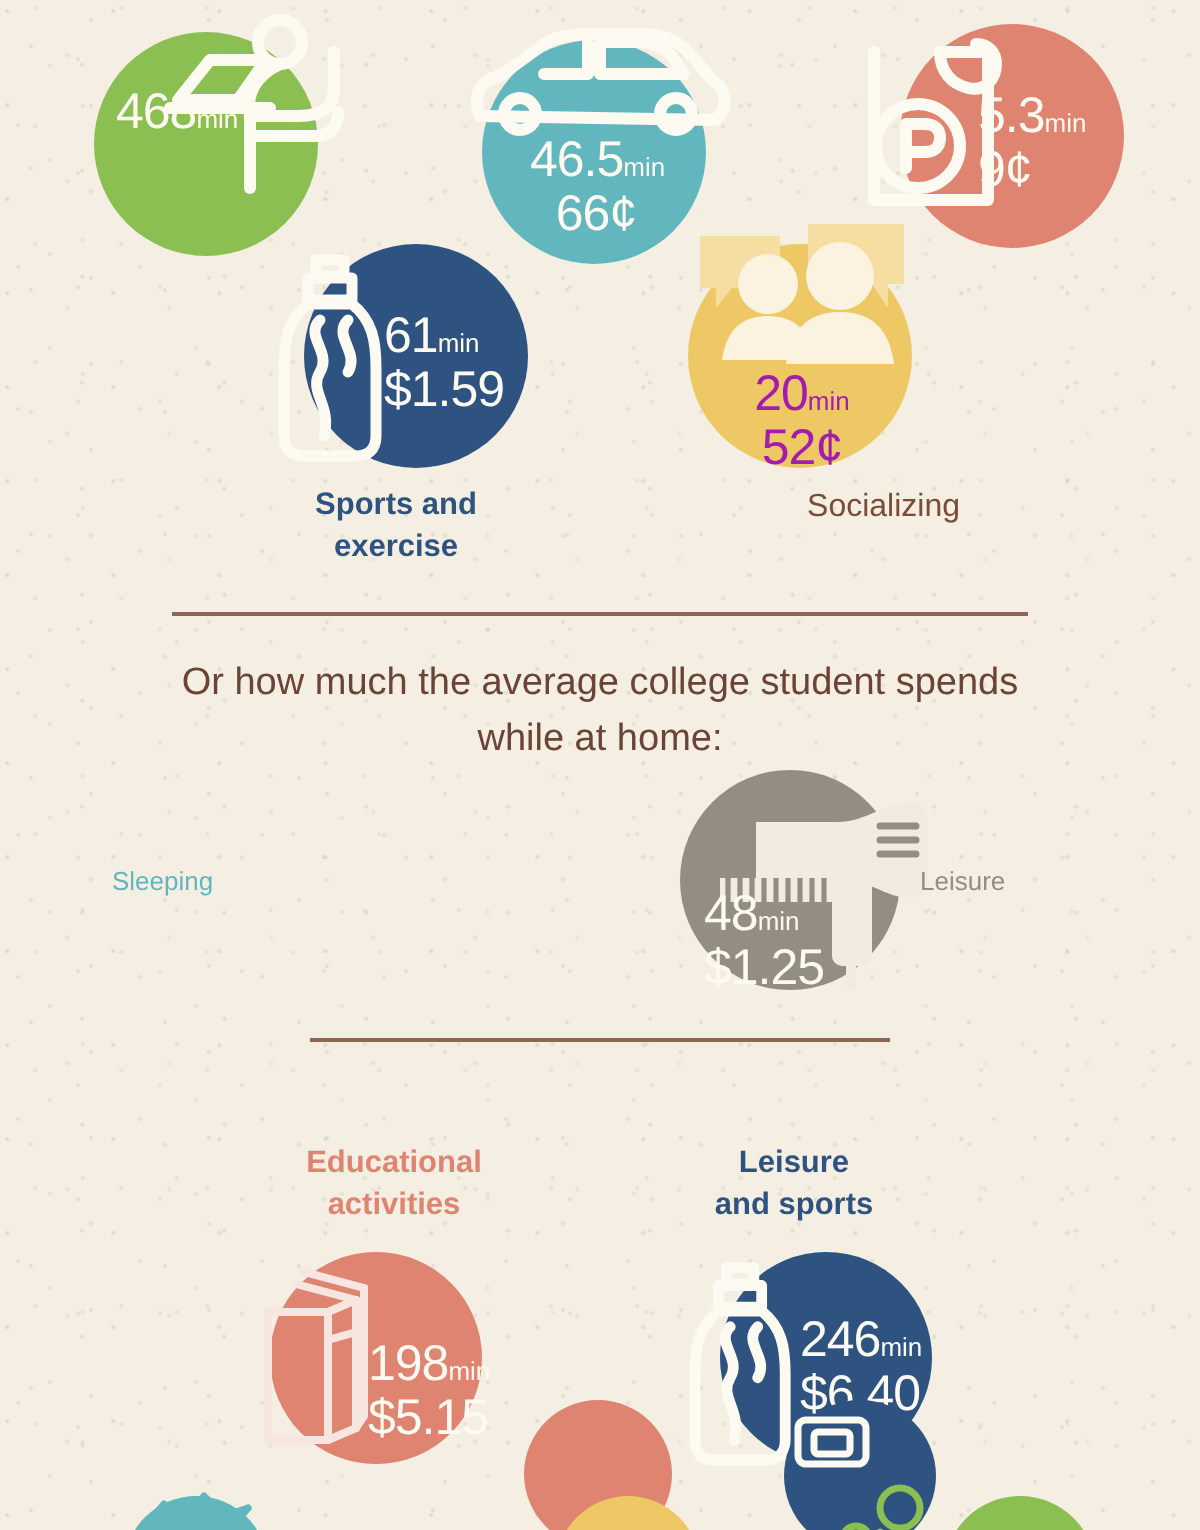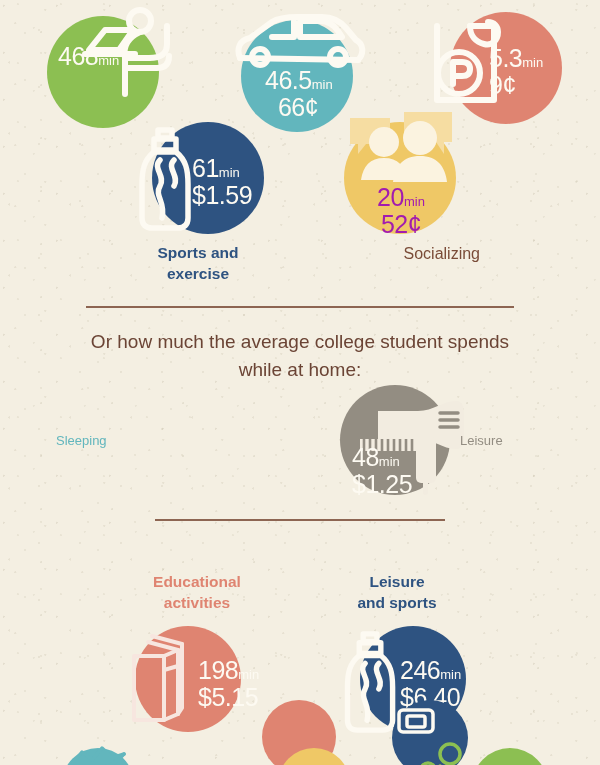--- a/index.html
+++ b/index.html
@@ -271,21 +271,21 @@
       <svg width="80" height="94" viewBox="0 0 80 94" fill="none" stroke="#f7e6df" stroke-width="4" stroke-linecap="round" stroke-linejoin="round">
         <path d="M6 24 L 6 88 L 36 88 L 36 24 Z"></path>
         <path d="M36 24 L 36 88 L 50 82 L 50 18 Z"></path>
         <path d="M20 10 L 50 18"></path>
         <path d="M24 4 L 54 12"></path>
         <path d="M50 18 L 50 82"></path>
         <path d="M54 12 L 54 76 L 50 82"></path>
         <path d="M36 38 L 50 34"></path>
       </svg>
     </div>
-    <div class="readout white-txt" style="left:56px; top:32px;margin-left:14px;">
+    <div class="readout white-txt" style="left:56px; top:44px;">
       <span class="mins">
         <span class="num">198</span><span class="unit">min</span>
       </span>
       <span class="cost">$5.15</span>
     </div>
   </div>
 
   <div class="node" style="left:338px; top:626px; width:134px; height:106px;">
     <div class="circle" style="left:22px; top:0; width:106px; height:106px; background:#2e5381;"></div>
     <div class="icon-layer" style="left:3px; top:4px;">

